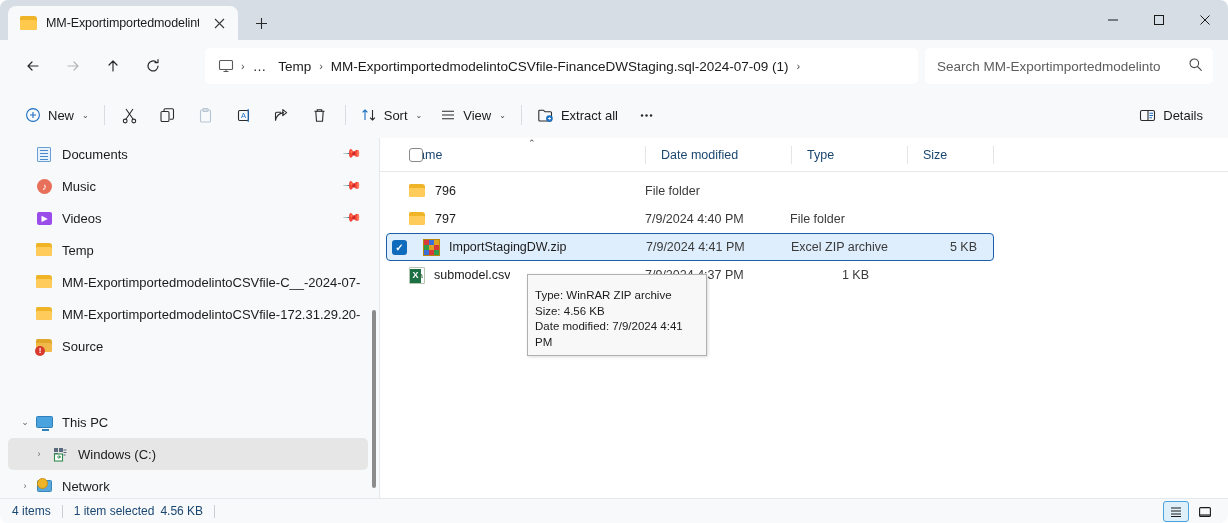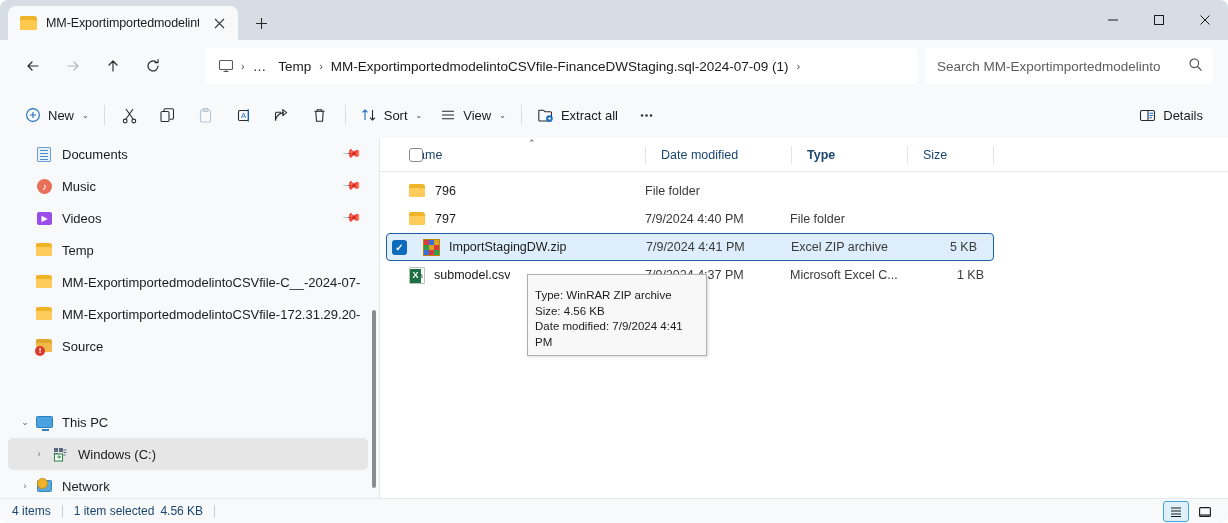--- a/index.html
+++ b/index.html
@@ -221,21 +221,21 @@
   }
   .col-head {
     position: relative; height: 34px;
     border-bottom: 1px solid #e6e9ec;
     display: flex; align-items: center;
     font-size: 12.5px; color: #1b4670;
   }
   .col-head .cell { display: flex; align-items: center; height: 34px; }
   .c-name { width: 265px; padding-left: 29px; }
   .c-date { width: 145px; }
-  .c-type { width: 115px; font-weight: bold; }
+  .c-type { width: 115px; }
   .c-size { width: 85px; }
   .col-div {
     width: 1px; height: 18px; background: #e3e6e9; flex: 0 0 auto;
   }
   .selall-box {
     position: absolute; left: 29px; top: 10px;
     width: 14px; height: 14px; border: 1.3px solid #8a8a8a;
     border-radius: 3px; background: #fff;
   }
   .sort-caret {
@@ -675,21 +675,20 @@
 
     <div class="row">
       <div class="cell r-name">
         <span class="csv-ico">
           <span class="xbox">X</span>
             <span class="letter">a</span>
         </span>
         <span class="fname">submodel.csv</span>
       </div>
       <div class="cell r-date">7/9/2024 4:37 PM</div>
-      <div class="cell r-type">Microsoft Excel C...</div>
       <div class="cell r-size">1 KB</div>
     </div>
 
   </div>
 
   <div class="tooltip">
     <div>Type: WinRAR ZIP archive</div>
     <div>Size: 4.56 KB</div>
     <div>Date modified: 7/9/2024 4:41 PM</div>
   </div>

